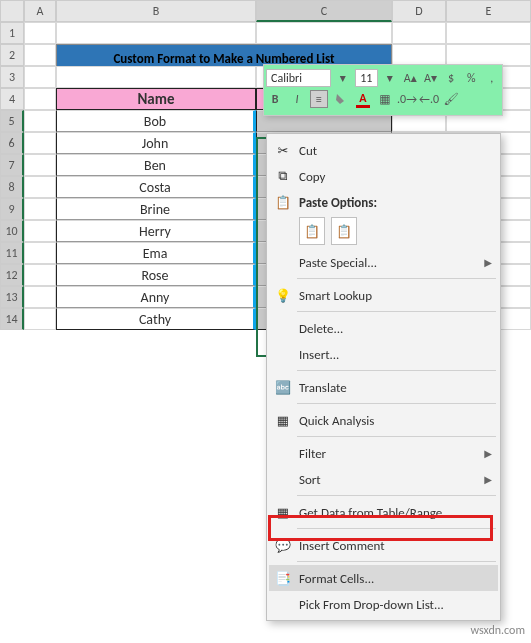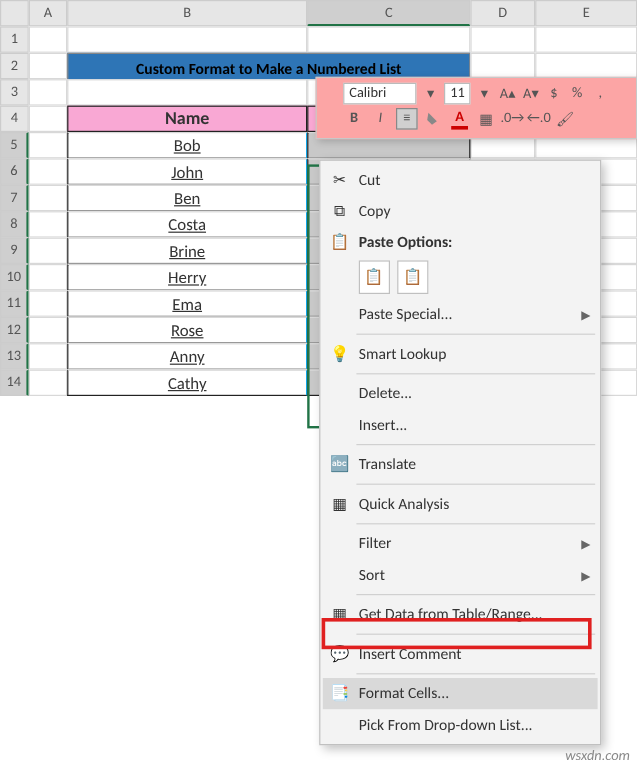--- a/index.html
+++ b/index.html
@@ -56,48 +56,47 @@
   .hdr-cell {
     background: #f9a8d4;
     font-weight: bold;
     font-size: 15px;
     justify-content: center;
     border: 1px solid #222;
   }
   .data-b {
     justify-content: center;
     border-left: 1px solid #222;
-    border-right: 1px solid #0ea5e9;
+    border-right: 3px solid #0ea5e9;
     border-bottom: 1px solid #999;
     font-size: 14px;
-    text-decoration: underline;
   }
   .data-b.last { border-bottom: 1px solid #222; }
   .data-c {
     background: #c8c8c8;
     border-right: 1px solid #222;
     border-bottom: 1px solid #999;
     border-left: 1px solid #222;
     position: relative;
   }
   .data-c.last { border-bottom: 1px solid #222; }
   .sel-outline {
     position: absolute;
     pointer-events: none;
     border: 2px solid #217346;
   }
   .mini-toolbar {
     position: absolute;
     left: 263px;
     top: 64px;
-    width: 268px;
-    background: #fca5a5;
+    width: 240px;
+    background: #86efac;
     border: 1px solid #c8c8c8;
     box-shadow: 2px 2px 6px rgba(0,0,0,0.18);
-    padding: 4px 22px;
+    padding: 4px 2px;
     font-size: 12px;
   }
   .mini-row { display: flex; align-items: center; gap: 4px; margin-bottom: 3px; }
   .mini-font {
     border: 1px solid #bbb;
     padding: 1px 4px;
     width: 70px;
     background: #fff;
   }
   .mini-size {
@@ -160,21 +159,20 @@
     position: absolute;
     border: 3px solid #e02020;
     pointer-events: none;
   }
   .watermark {
     position: absolute;
     right: 6px;
     bottom: 6px;
     font-size: 12px;
     color: #888;
-    font-style: italic;
   }
 </style>
 </head>
 <body>
 
 <div class="sheet">
 
   <div class="corner"></div>
   <div class="col-hdr">A</div>
   <div class="col-hdr">B</div>

